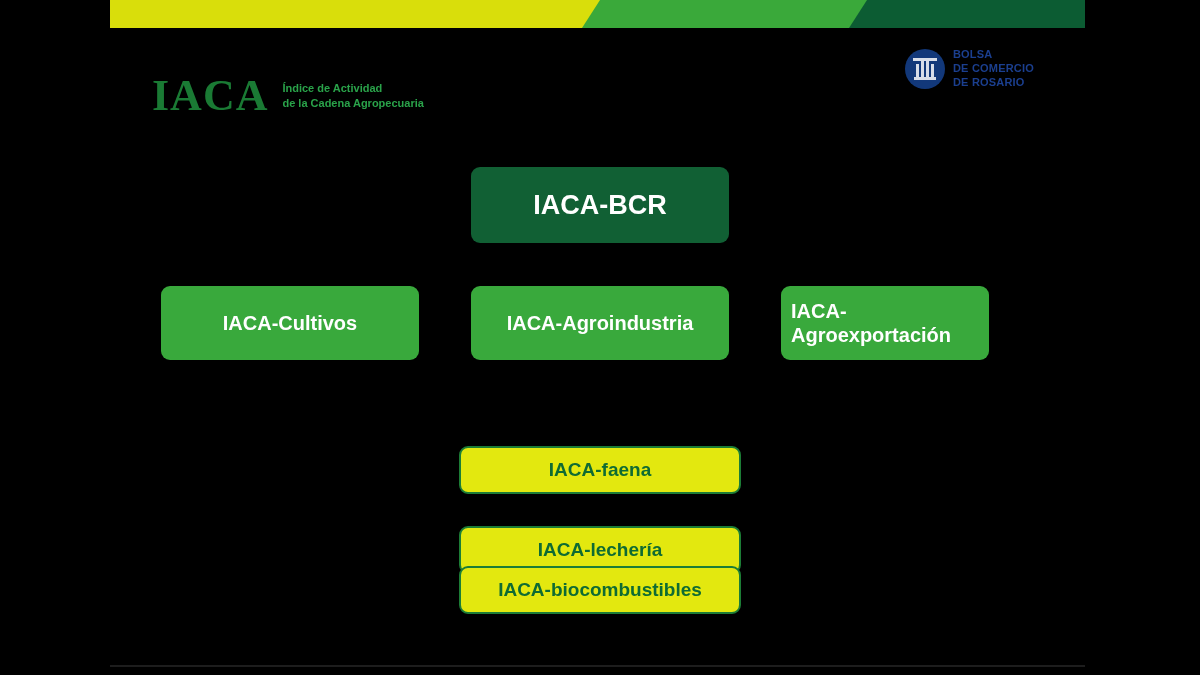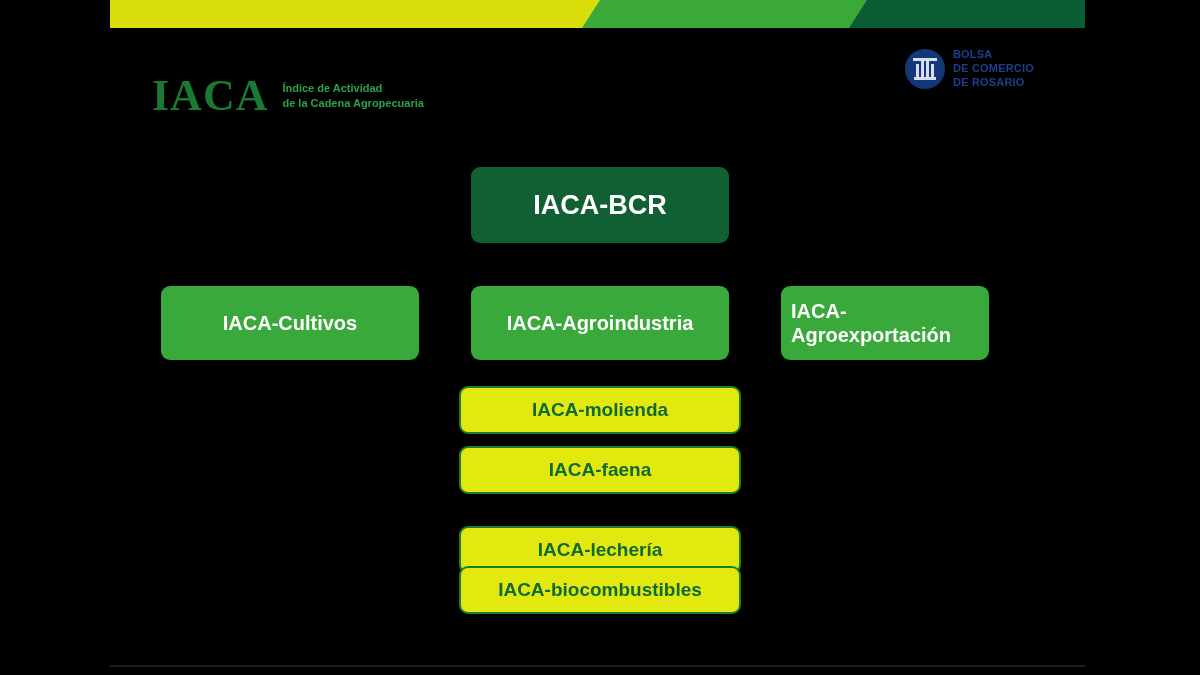--- a/index.html
+++ b/index.html
@@ -249,21 +249,20 @@
   <div class="diagram">
 
     <div class="node node-root">IACA-BCR</div>
 
     <div class="node node-branch node-cultivos">IACA-Cultivos</div>
 
     <div class="node node-branch node-agroindustria">IACA-Agroindustria</div>
 
     <div class="node node-branch node-agroexportacion">IACA-Agroexportación</div>
 
-    <div class="node node-leaf leaf-molienda">IACA-molienda</div>
 
     <div class="node node-leaf leaf-faena">IACA-faena</div>
 
     <div class="node node-leaf leaf-lecheria">IACA-lechería</div>
 
     <div class="node node-leaf leaf-biocombustibles">IACA-biocombustibles</div>
 
   </div>
 
   <div class="bottom-rule"></div>

